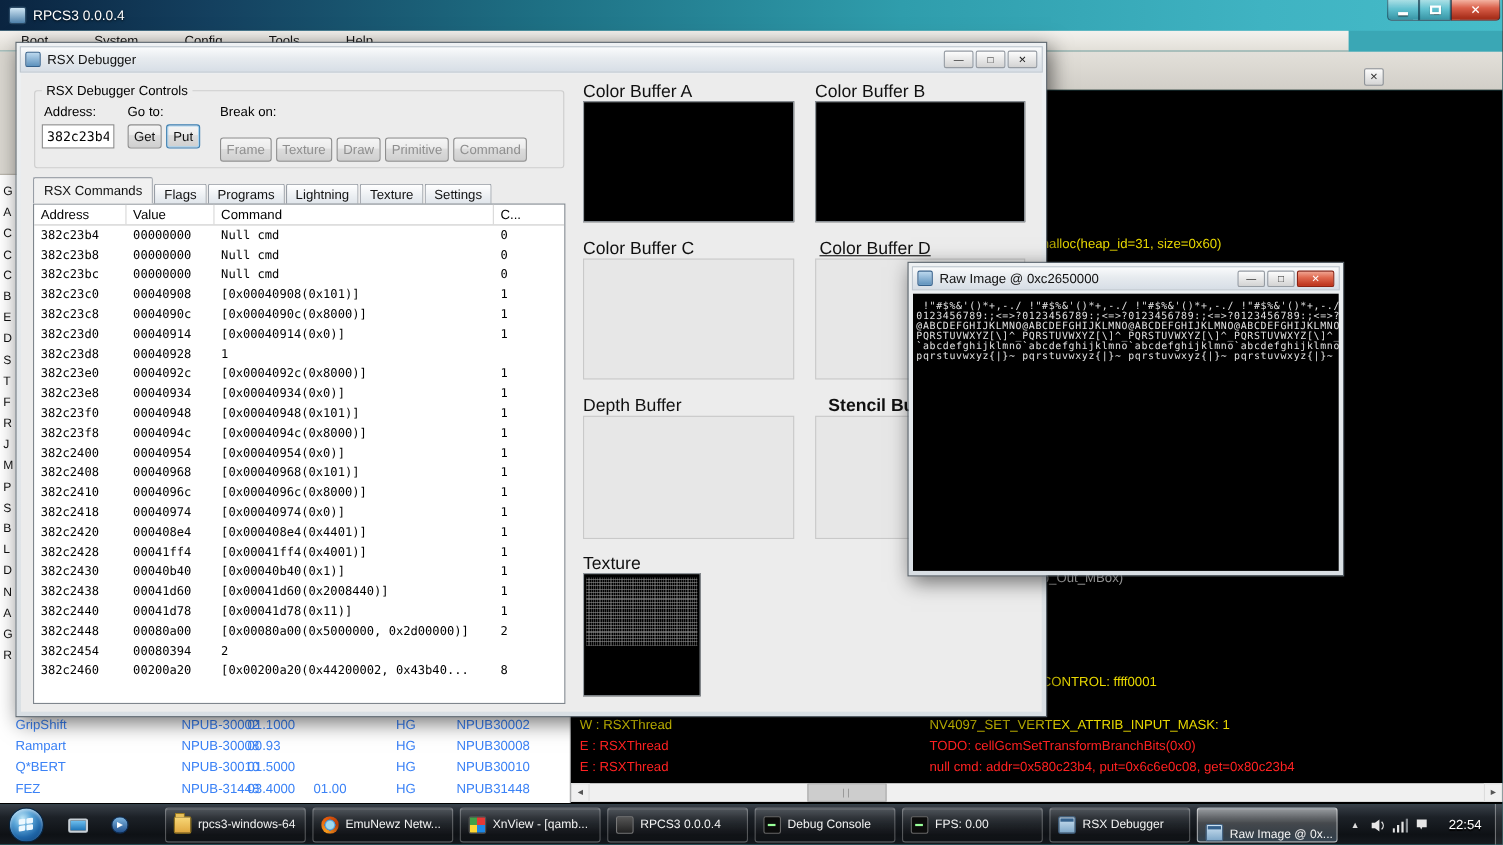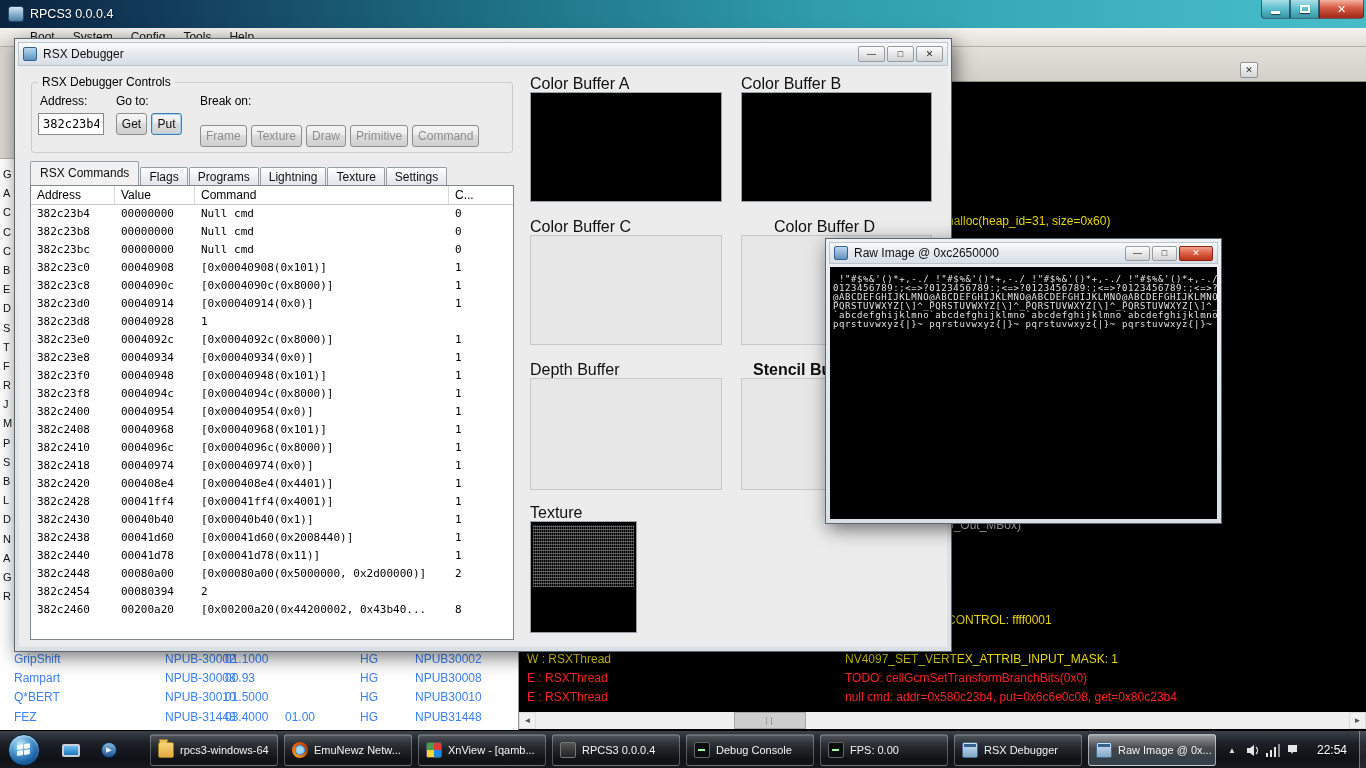--- a/index.html
+++ b/index.html
@@ -18,22 +18,22 @@
   .aero-btn{ width:29px; height:19px; display:flex; align-items:center; justify-content:center;
     background:linear-gradient(rgba(255,255,255,.55),rgba(190,220,235,.25) 45%,rgba(30,80,100,.35));
     border:1px solid rgba(15,45,65,.65); border-top:none; color:#fff; font-size:10px; }
   .aero-btn:first-child{ border-radius:0 0 0 4px; }
   .aero-close{ width:45px; border-radius:0 0 4px 0;
     background:linear-gradient(#f4b3a2,#da604a 40%,#a82f1b 90%); font-size:11px; }
   .g-min{ width:9px; height:3px; background:#fff; margin-top:7px; box-shadow:0 1px 1px rgba(0,0,0,.6); }
   .g-max{ width:10px; height:8px; border:2px solid #fff; box-shadow:0 1px 1px rgba(0,0,0,.6); }
 
   
-  .menubar{ position:absolute; left:0; top:28px; width:1366px; height:19px; z-index:1; display:flex;
-    padding-left:21px; background:linear-gradient(#f4f2ee,#e2dfd8); border-bottom:1px solid #b6b2a8; }
+  .menubar{ position:absolute; left:0; top:28px; width:1226px; height:19px; z-index:1; display:flex;
+    padding-left:10px; background:linear-gradient(#f4f2ee,#e2dfd8); border-bottom:1px solid #b6b2a8;gap:24px; }
   .menu-item{ padding:2px 9px 0; font-size:12px; color:#141414; }
 
   
   .gamelist{ position:absolute; left:0; top:47px; width:519px; height:683px; background:#fff; z-index:2;
     border-right:1px solid #999; }
   .gl-top{ position:absolute; left:0; top:0; right:0; height:112px; background:#d9d6cf; border-bottom:1px solid #b5b1a8; }
   .gl-letters{ position:absolute; left:3px; top:121px; }
   .gl-letter{ height:19.2px; font-size:11px; color:#111; }
   .gl-rows{ position:absolute; left:0; top:603px; right:0; }
   .gl-row{ position:relative; height:19.2px; font-size:12px; color:#3b82f6; }
@@ -474,21 +474,21 @@
           </div>
           </div>
       </div>
 
       <span class="buf-lbl" style="left:511px; top:8px;">Color Buffer A</span>
       <div class="buf black" style="left:511px; top:25px; width:192px; height:110px;"></div>
       <span class="buf-lbl" style="left:722px; top:8px;">Color Buffer B</span>
       <div class="buf black" style="left:722px; top:25px; width:191px; height:110px;"></div>
       <span class="buf-lbl" style="left:511px; top:151px;">Color Buffer C</span>
       <div class="buf empty" style="left:511px; top:168px; width:192px; height:110px;"></div>
-      <span class="buf-lbl" style="left:755px; top:151px;">Color Buffer D</span>
+      <span class="buf-lbl" style="left:726px; top:151px;text-decoration:underline;">Color Buffer D</span>
       <div class="buf empty" style="left:722px; top:168px; width:191px; height:110px;"></div>
       <span class="buf-lbl" style="left:511px; top:294px;">Depth Buffer</span>
       <div class="buf empty" style="left:511px; top:311px; width:192px; height:112px;"></div>
       <span class="buf-lbl" style="left:734px; top:294px;font-weight:bold;">Stencil Buffer</span>
       <div class="buf empty" style="left:722px; top:311px; width:191px; height:112px;"></div>
       <span class="buf-lbl" style="left:511px; top:437px;">Texture</span>
       <div class="buf black" style="left:511px; top:454px; width:107px; height:112px;">
         <div class="noise-band"></div>
       </div>
     </div>
@@ -556,21 +556,21 @@
       <span>Debug Console</span>
     </div>
     <div class="task-btn" style="left:820px;">
       <span class="ic ic-dark"></span>
       <span>FPS: 0.00</span>
     </div>
     <div class="task-btn" style="left:954px;">
       <span class="ic ic-win"></span>
       <span>RSX Debugger</span>
     </div>
-    <div class="task-btn active" style="left:1088px;">
+    <div class="task-btn active" style="left:1088px;align-items:flex-end;">
       <span class="ic ic-win"></span>
       <span>Raw Image @ 0x...</span>
     </div>
 
     <div class="tray-up">▲</div>
     <div class="tray-ico" style="left:1246px;">
       <svg width="14" height="13" viewBox="0 0 14 13">
           <path d="M1 4h3l4-3v11l-4-3H1z" fill="#e6e6e6"></path>
           <path d="M10 3c2 2 2 5 0 7" stroke="#e6e6e6" stroke-width="1.2" fill="none"></path>
         </svg>

